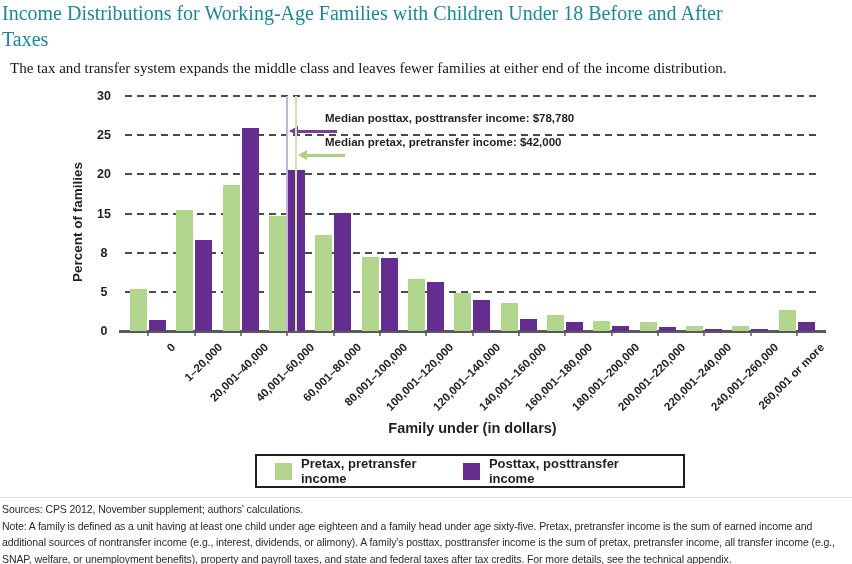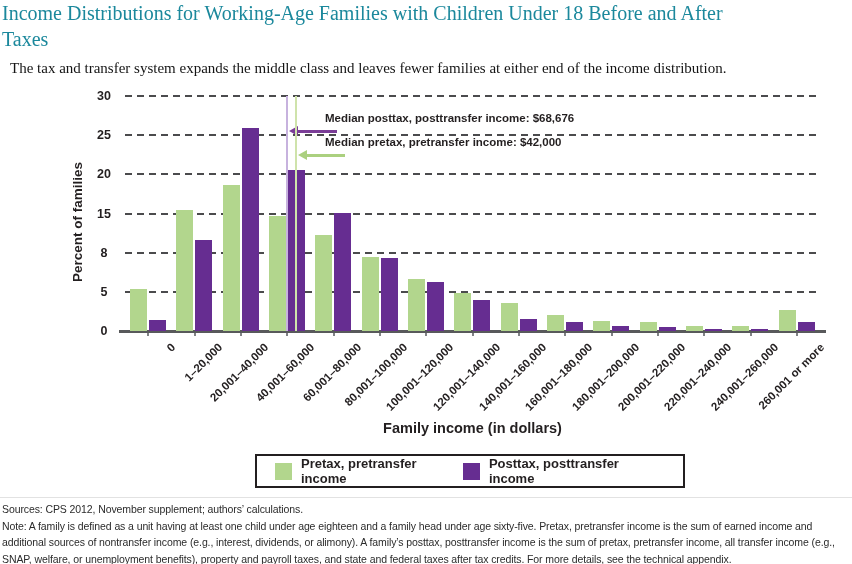--- a/index.html
+++ b/index.html
@@ -120,27 +120,27 @@
         <div class="tick" style="left: 531.833px;"></div>
         <div class="xlab" style="right: 94.6667px;">220,001–240,000</div>
         <div class="tick" style="left: 578.167px;"></div>
         <div class="xlab" style="right: 48.3333px;">240,001–260,000</div>
         <div class="tick" style="left: 624.5px;"></div>
         <div class="xlab" style="right: 2px;">260,001 or more</div>
         <div class="tick" style="left: 670.833px;"></div>
         <div class="mline" style="left: 160.947px; background: rgb(199, 178, 222);"></div>
         <div class="ahead" style="left: 163.947px; top: 30px; border-right-color: rgb(123, 61, 151);"></div>
         <div class="aline" style="left: 171.947px; top: 34px; width: 40.0534px; background: rgb(123, 61, 151);"></div>
-        <div class="ann" style="left: 200px; top: 16px;">Median posttax, posttransfer income: $68,676</div>
+        <div class="ann" style="left: 200px; top: 16px;">Median posttax, posttransfer income: $78,780</div>
         <div class="mline" style="left: 170.433px; background: rgb(207, 227, 171);"></div>
         <div class="ahead" style="left: 173.433px; top: 54px; border-right-color: rgb(171, 208, 127);"></div>
         <div class="aline" style="left: 181.433px; top: 58px; width: 38.5667px; background: rgb(171, 208, 127);"></div>
         <div class="ann" style="left: 200px; top: 40px;">Median pretax, pretransfer income: $42,000</div>
       </div>
-    <div class="x-axis-title">Family income (in dollars)</div>
+    <div class="x-axis-title">Family under (in dollars)</div>
     <div class="legend" id="legend">
         <div class="litem">
           <div class="lswatch" style="background: rgb(178, 214, 141);"></div>
           <span>Pretax, pretransfer income</span>
         </div>
         <div class="litem">
           <div class="lswatch" style="background: rgb(102, 45, 145);"></div>
           <span>Posttax, posttransfer income</span>
         </div>
       </div>

